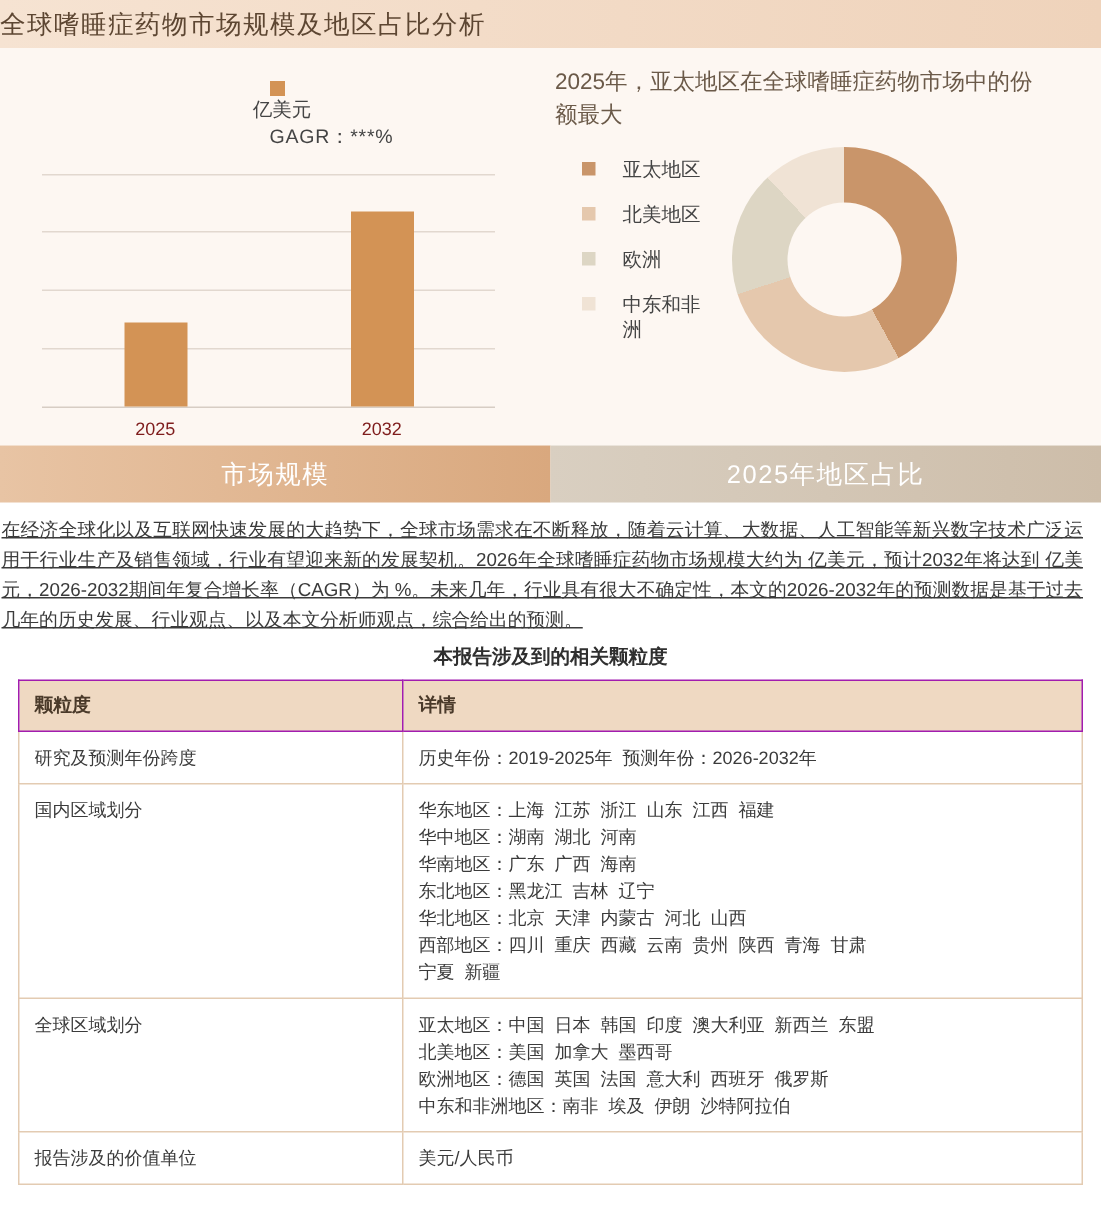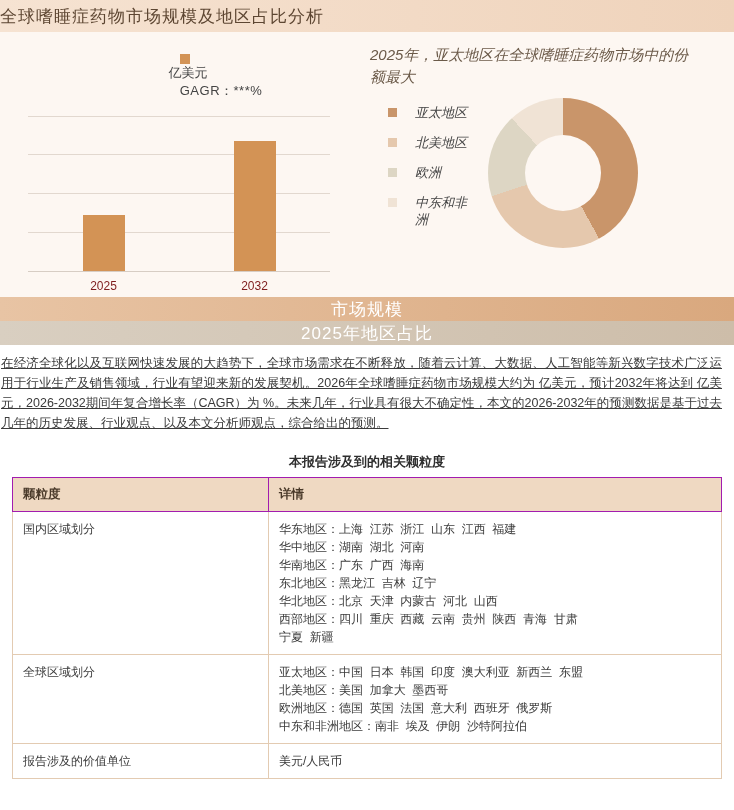--- a/index.html
+++ b/index.html
@@ -43,21 +43,20 @@
     width: 358px;
     position: relative;
     padding: 10px 14px 0 14px;
     box-sizing: border-box;
   }
   .panel-right {
     flex: 1;
     position: relative;
     padding: 10px 10px 0 8px;
     box-sizing: border-box;
-    font-style: italic;
   }
 
   .legend-row {
     display: flex;
     align-items: center;
     margin-top: 12px;
     padding-left: 18px;
     flex-direction: column;
   }
   .legend-swatch {
@@ -172,22 +171,21 @@
     left: 37px;
     width: 76px;
     height: 76px;
     border-radius: 50%;
     background: #fdf7f2;
   }
 
   
   .tabs {
     display: flex;
-    height: 48px;
-    flex-direction: column;
+    height: 38px;
   }
   .tab {
     flex: 1;
     display: flex;
     align-items: center;
     justify-content: center;
     font-size: 17px;
     color: #ffffff;
     letter-spacing: 1px;
   }
@@ -201,21 +199,21 @@
     color: #3b3b3b;
     padding: 8px 12px 0 1px;
     text-align: justify;
     text-decoration: underline;
   }
   .sub-title {
     text-align: center;
     font-size: 13px;
     font-weight: bold;
     color: #2f2f2f;
-    margin: 20px 0 6px 0;
+    margin: 6px 0 6px 0;
   }
 
   
   table.gran {
     width: 710px;
     margin: 0 12px;
     border-collapse: collapse;
     font-size: 12px;
   }
   table.gran th {
@@ -313,20 +311,26 @@
   <div class="sub-title">本报告涉及到的相关颗粒度</div>
 
   <table class="gran">
     <thead>
       <tr>
         <th class="col-a">颗粒度</th>
         <th>详情</th>
       </tr>
     </thead>
     <tbody id="gran-body">
+        <tr>
+          <td class="col-a">研究及预测年份跨度</td>
+          <td class="cell-lines">
+            <div>历史年份：2019-2025年  预测年份：2026-2032年</div>
+          </td>
+        </tr>
         <tr>
           <td class="col-a">国内区域划分</td>
           <td class="cell-lines">
             <div>华东地区：上海  江苏  浙江  山东  江西  福建</div>
             <div>华中地区：湖南  湖北  河南</div>
             <div>华南地区：广东  广西  海南</div>
             <div>东北地区：黑龙江  吉林  辽宁</div>
             <div>华北地区：北京  天津  内蒙古  河北  山西</div>
             <div>西部地区：四川  重庆  西藏  云南  贵州  陕西  青海  甘肃</div>
             <div>宁夏  新疆</div>

